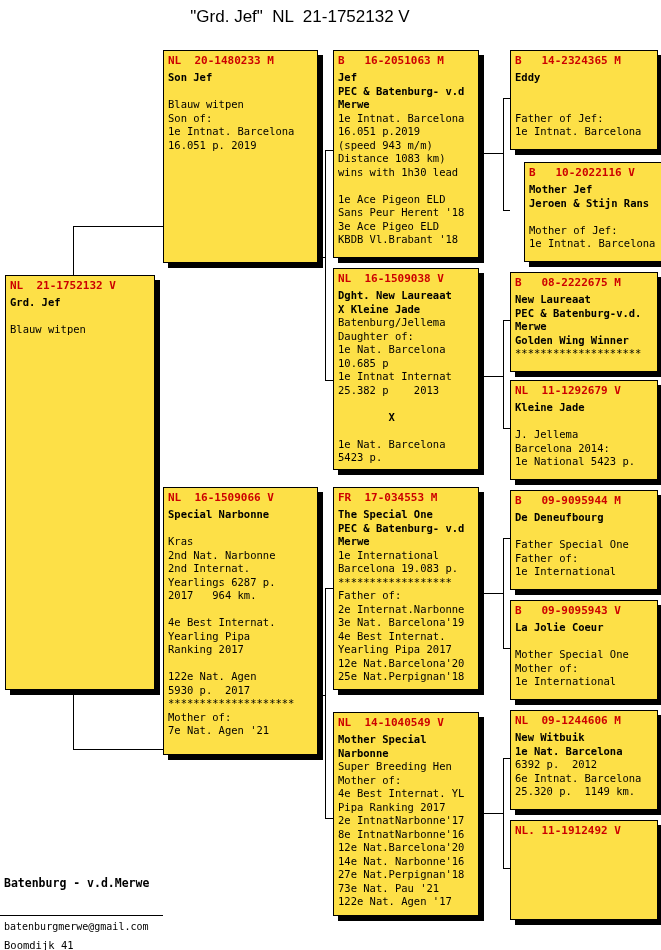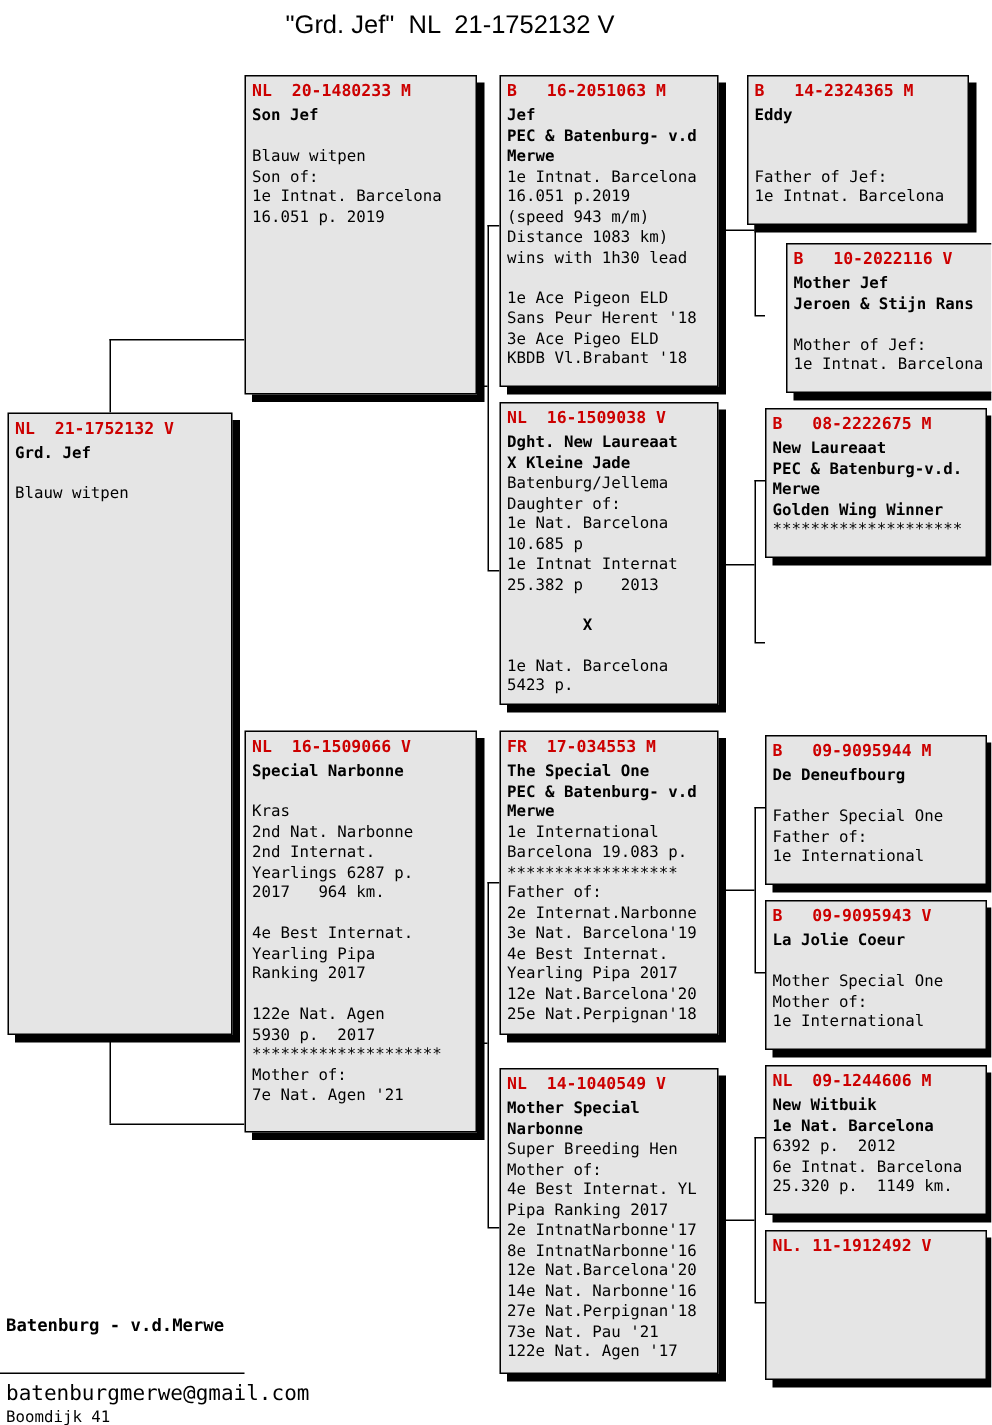--- a/index.html
+++ b/index.html
@@ -5,37 +5,37 @@
   html,body{margin:0;padding:0;background:#fff;}
   #canvas{
     position:relative;width:661px;height:950px;background:#fff;overflow:hidden;
     font-family:"DejaVu Sans Mono",monospace;color:#000;
   }
   .title{
     position:absolute;left:0;top:7px;width:600px;text-align:center;
     font-family:"Liberation Sans",sans-serif;font-size:17px;color:#000;white-space:pre;
   }
   .pbox{
-    position:absolute;background:#e5e5e5;border:1px solid #000;
+    position:absolute;background:#fde047;border:1px solid #000;
     box-shadow:5px 5px 0 0 #000;box-sizing:border-box;
     padding:3px 2px 2px 4px;overflow:hidden;
   }
   .ring{
     font-size:11px;font-weight:bold;color:var(--red,#cc0000);
     white-space:pre;line-height:14px;margin-bottom:3px;
   }
   .ln{font-size:10.5px;line-height:13.5px;min-height:13.5px;white-space:pre;}
   .ln.b{font-weight:bold;}
   .hl,.vl{position:absolute;background:#000;}
   .hl{height:1px;}
   .vl{width:1px;}
   .contact{position:absolute;left:4px;top:838px;white-space:pre;}
   .contact .cname{font-size:11.5px;font-weight:bold;margin-bottom:9px;}
   .contact .cline{font-size:10.5px;line-height:16px;}
-  .email{position:absolute;left:4px;top:921px;font-size:14px;white-space:pre;}
+  .email{position:absolute;left:4px;top:921px;font-size:10px;white-space:pre;}
   .footer{
     position:absolute;left:390px;top:927px;width:268px;text-align:right;
     font-size:8.5px;font-style:italic;white-space:pre;
   }
 </style>
 </head>
 <body>
 
 <div id="canvas">
 
@@ -191,21 +191,21 @@
         <div class="ln">2e IntnatNarbonne'17</div>
         <div class="ln">8e IntnatNarbonne'16</div>
         <div class="ln">12e Nat.Barcelona'20</div>
         <div class="ln">14e Nat. Narbonne'16</div>
         <div class="ln">27e Nat.Perpignan'18</div>
         <div class="ln">73e Nat. Pau '21</div>
         <div class="ln">122e Nat. Agen '17</div>
       </div>
   </div>
 
-  <div class="pbox" style="left:498px;top:50px;width:148px;height:100px">
+  <div class="pbox" style="left:510px;top:50px;width:148px;height:100px">
     <div class="ring">B   14-2324365 M</div>
     <div>
         <div class="ln b">Eddy</div>
         <div class="ln">&nbsp;</div>
         <div class="ln">&nbsp;</div>
         <div class="ln">Father of Jef:</div>
         <div class="ln">1e Intnat. Barcelona</div>
       </div>
   </div>
 
@@ -224,20 +224,30 @@
     <div class="ring">B   08-2222675 M</div>
     <div>
         <div class="ln b">New Laureaat</div>
         <div class="ln b">PEC &amp; Batenburg-v.d.</div>
         <div class="ln b">Merwe</div>
         <div class="ln b">Golden Wing Winner</div>
         <div class="ln">********************</div>
       </div>
   </div>
 
+  <div class="pbox" style="left:510px;top:380px;width:148px;height:100px">
+    <div class="ring">NL  11-1292679 V</div>
+    <div>
+        <div class="ln b">Kleine Jade</div>
+        <div class="ln">&nbsp;</div>
+        <div class="ln">J. Jellema</div>
+        <div class="ln">Barcelona 2014:</div>
+        <div class="ln">1e National 5423 p.</div>
+      </div>
+  </div>
 
   <div class="pbox" style="left:510px;top:490px;width:148px;height:100px">
     <div class="ring">B   09-9095944 M</div>
     <div>
         <div class="ln b">De Deneufbourg</div>
         <div class="ln">&nbsp;</div>
         <div class="ln">Father Special One</div>
         <div class="ln">Father of:</div>
         <div class="ln">1e International</div>
       </div>

